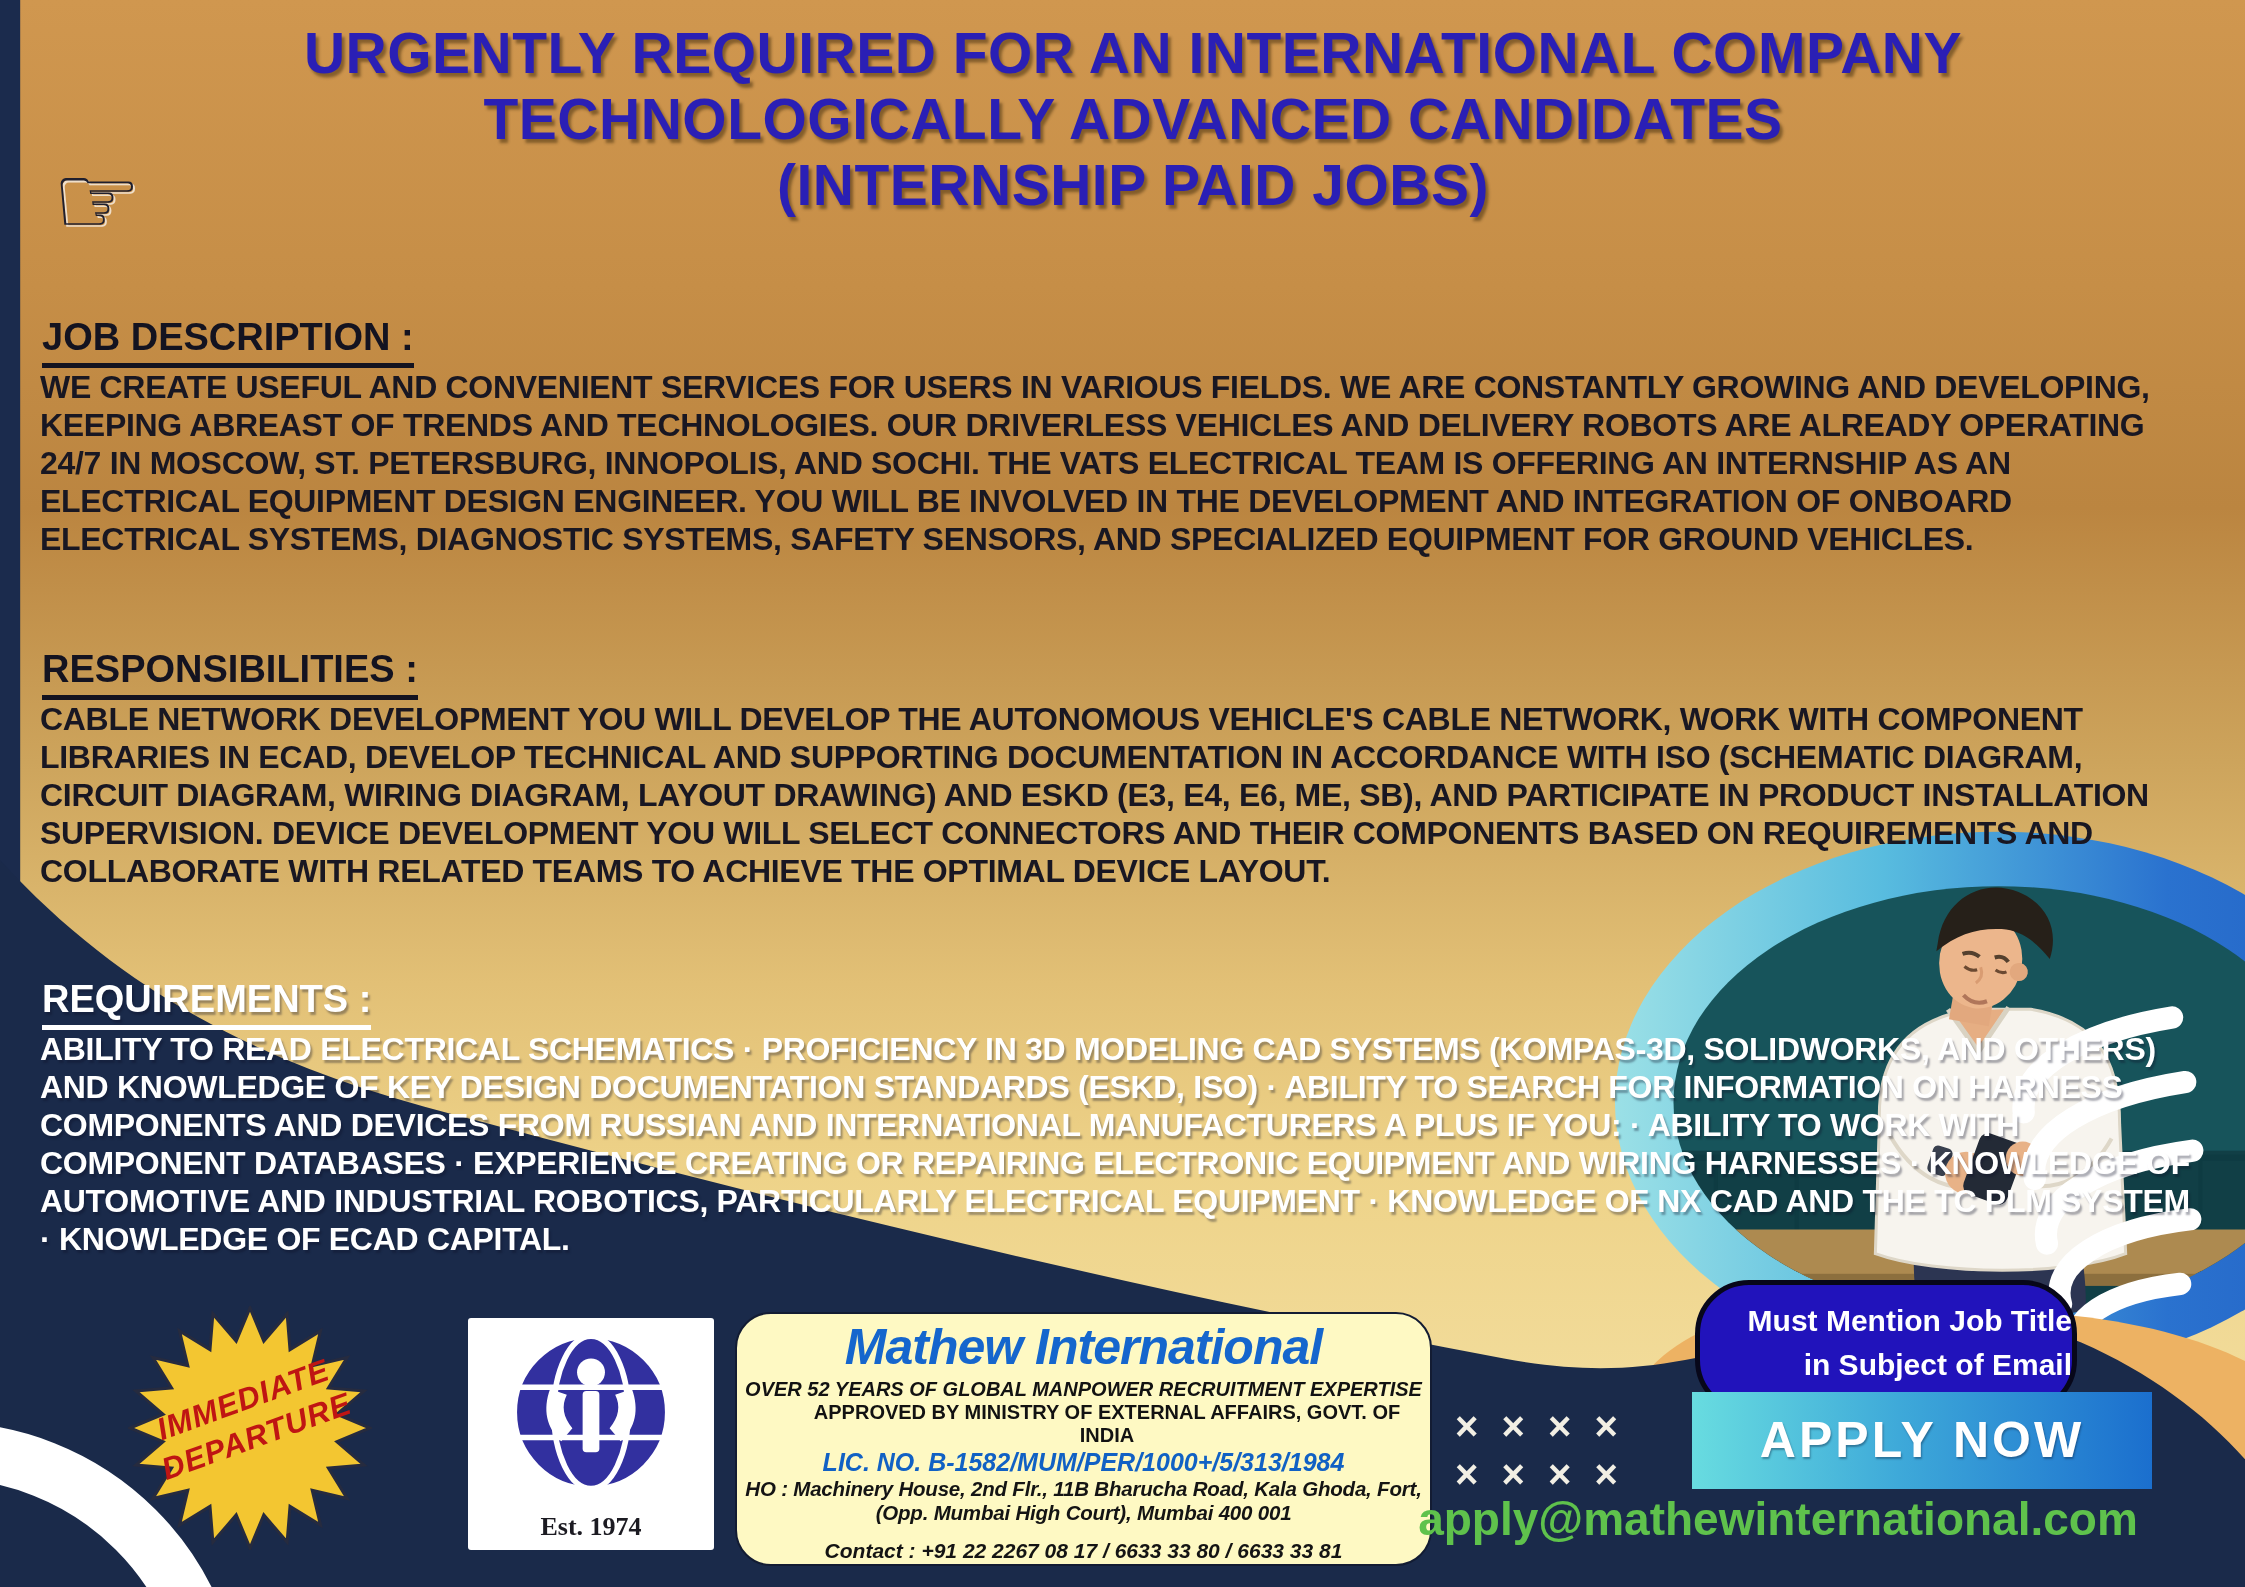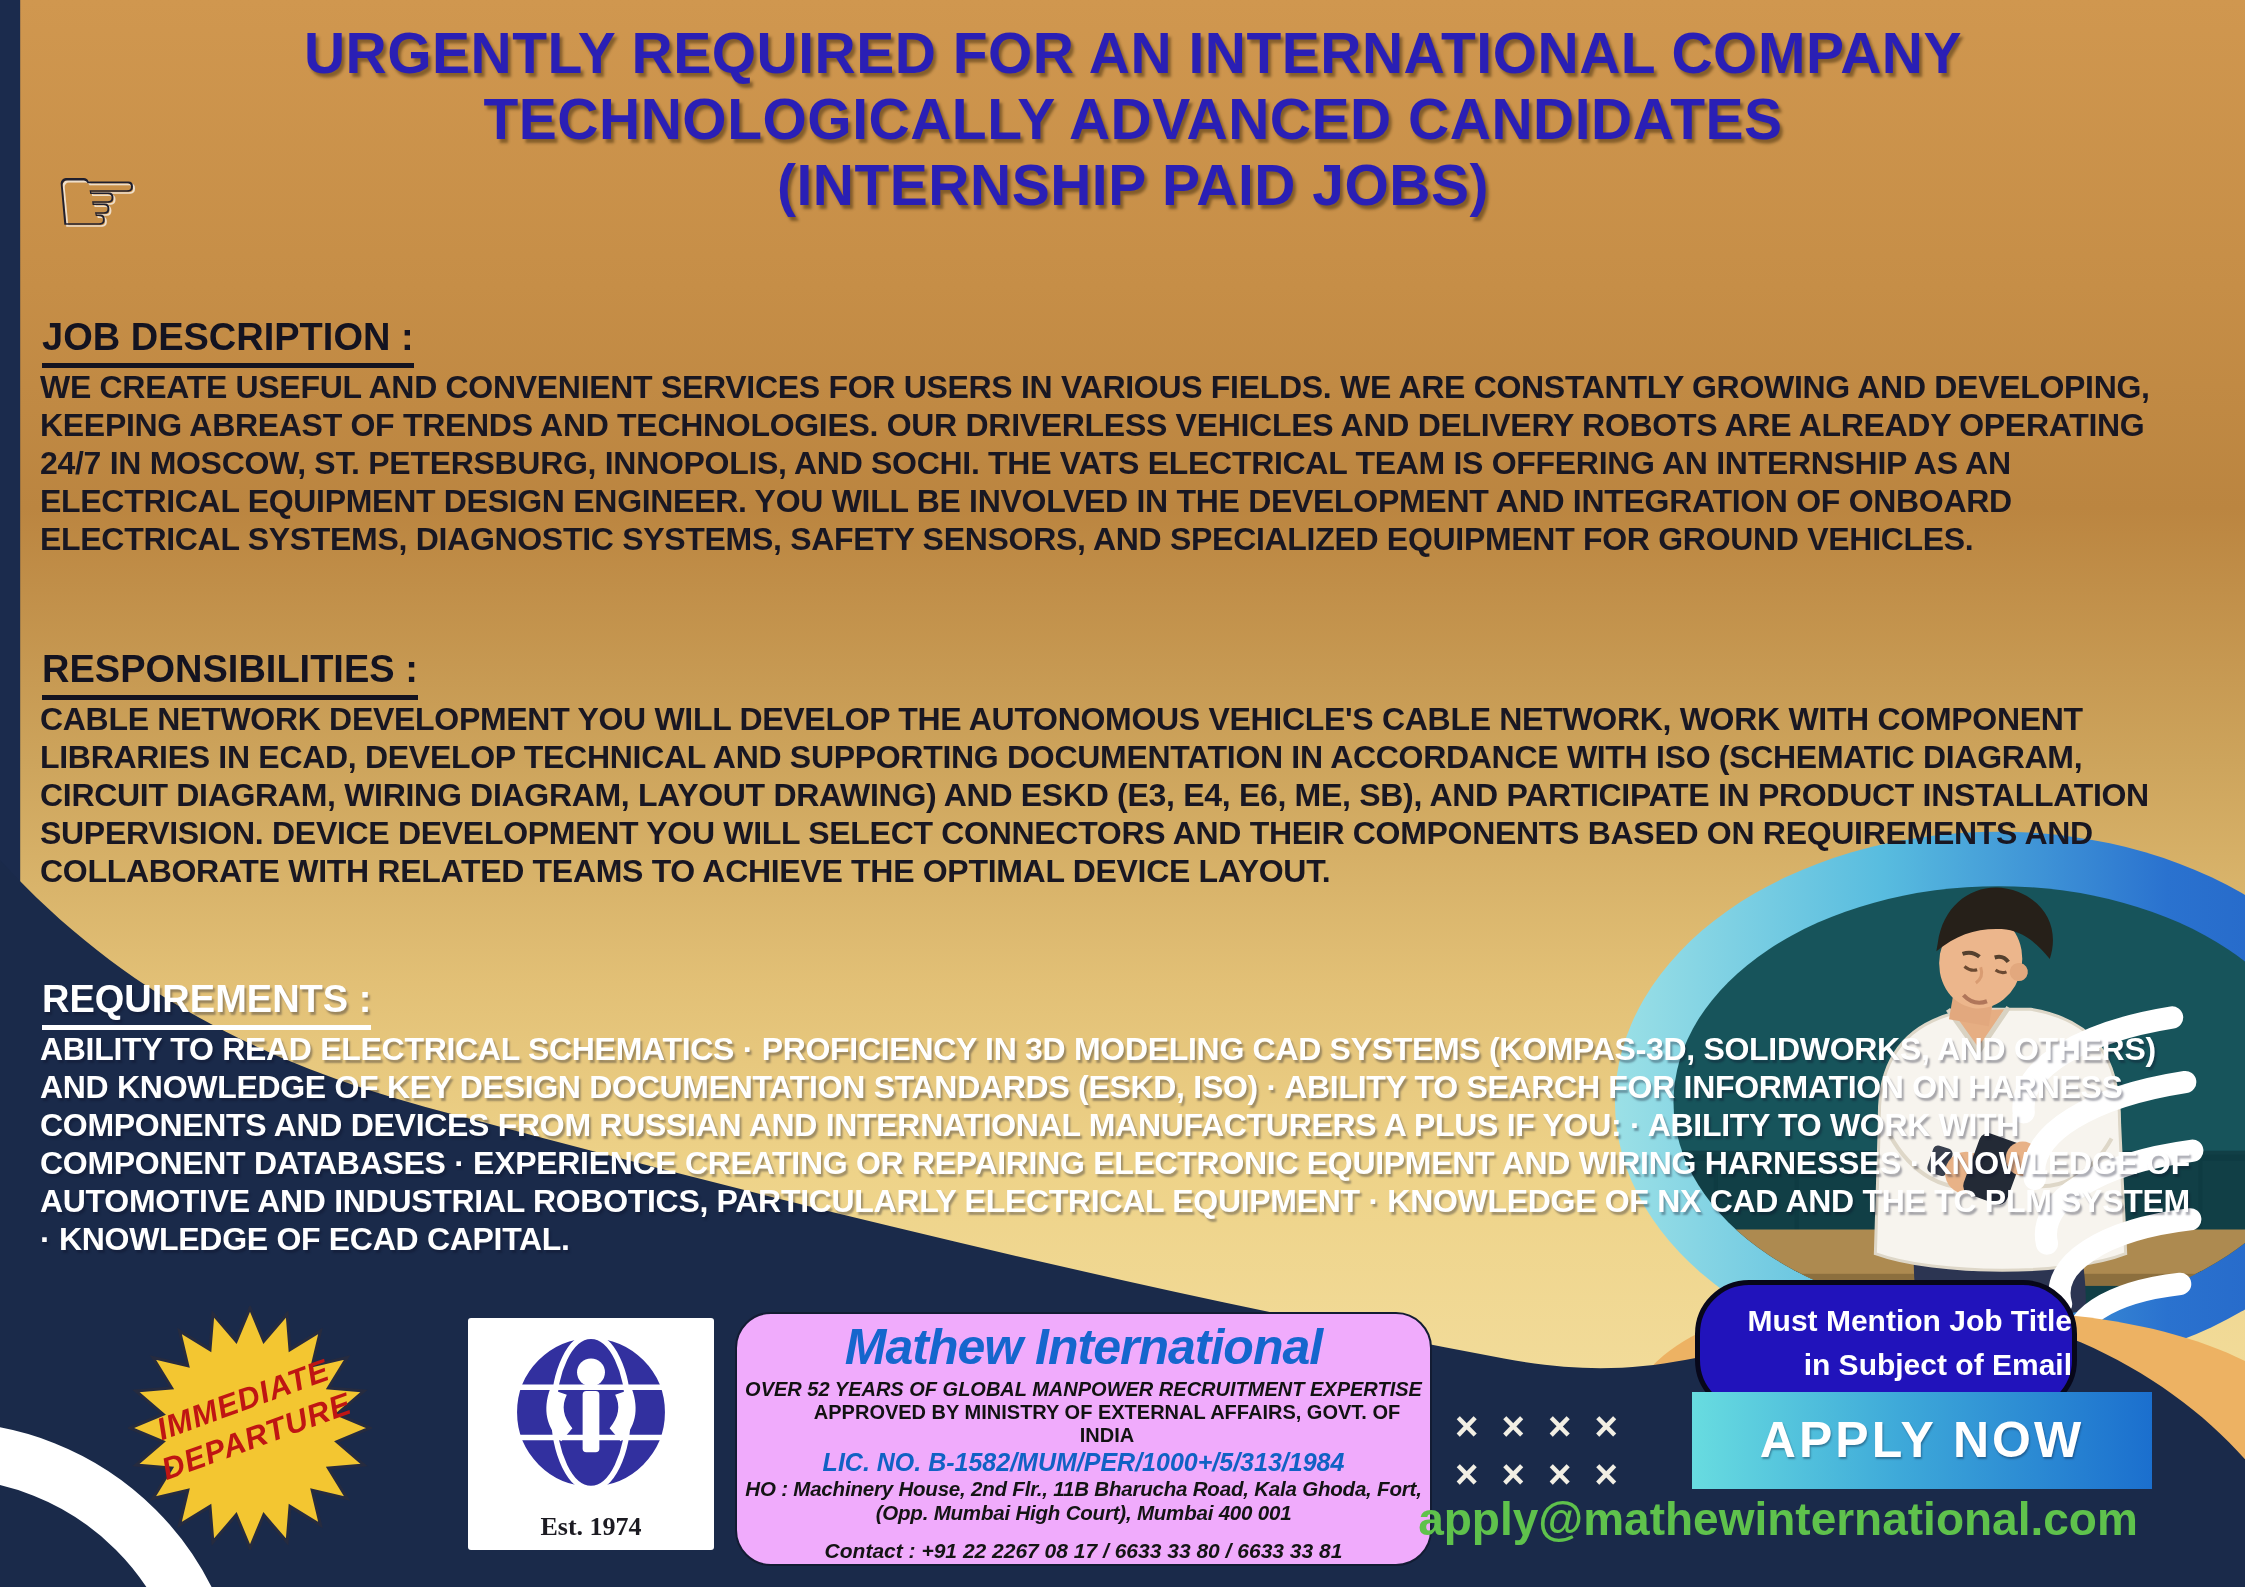--- a/index.html
+++ b/index.html
@@ -30,21 +30,21 @@
 
   .starburst{position:absolute;left:128px;top:1306px;width:244px;height:244px;}
   .starburst .label{position:absolute;left:0;top:74px;width:100%;text-align:center;
       transform:rotate(-20deg);font-size:31px;font-weight:bold;font-style:italic;
       color:#bf1513;line-height:1.25;letter-spacing:1px;}
   .logo-box{position:absolute;left:468px;top:1318px;width:246px;height:232px;
       background:#ffffff;border-radius:3px;text-align:center;}
   .logo-est{position:absolute;bottom:8px;width:100%;text-align:center;
       font-family:"Liberation Serif", serif;font-weight:bold;font-size:26px;color:#1c1b22;}
   .card{position:absolute;left:735px;top:1312px;width:693px;height:250px;
-      background:#f0abfc;border:2px solid #131c33;border-radius:36px;
+      background:#fef9c3;border:2px solid #131c33;border-radius:36px;
       text-align:center;overflow:hidden;}
   .card-name{margin-top:4px;font-size:50px;font-weight:bold;font-style:italic;
       color:#1566cd;letter-spacing:-1px;}
   .card-tagline{font-size:20px;font-weight:bold;font-style:italic;color:#121212;margin-top:2px;}
   .card-approved{font-size:20px;font-weight:bold;color:#121212;margin-left:47px;}
   .card-license{font-size:25px;font-weight:bold;font-style:italic;color:#1161c4;margin-top:1px;}
   .card-addr{font-size:20.5px;font-weight:bold;font-style:italic;color:#141414;letter-spacing:-.2px;}
   .card-contact{font-size:21px;font-weight:bold;font-style:italic;color:#141414;margin-top:14px;}
   .card-contact2{font-size:21px;font-weight:bold;font-style:italic;color:#141414;}
   .xmarks{position:absolute;left:1455px;top:1402px;color:#f2efe4;font-size:40px;

